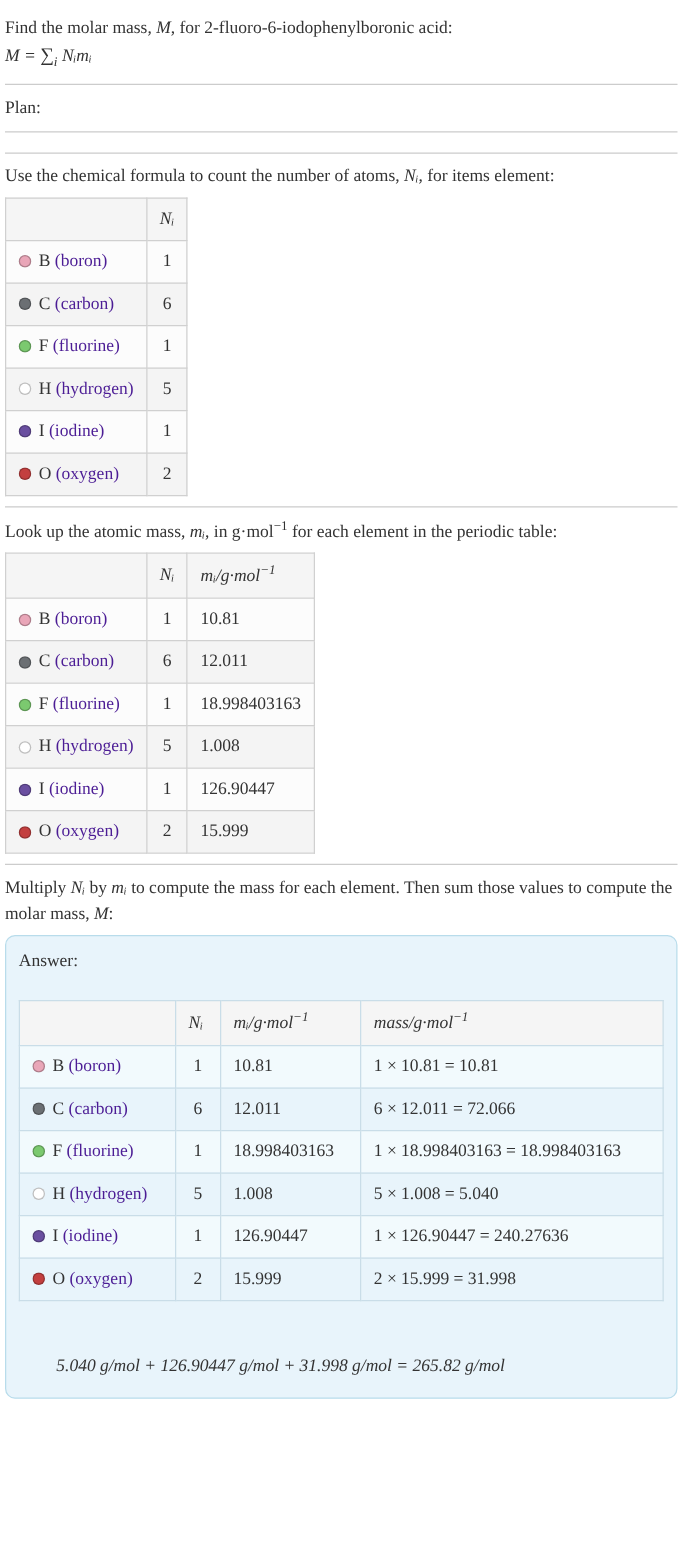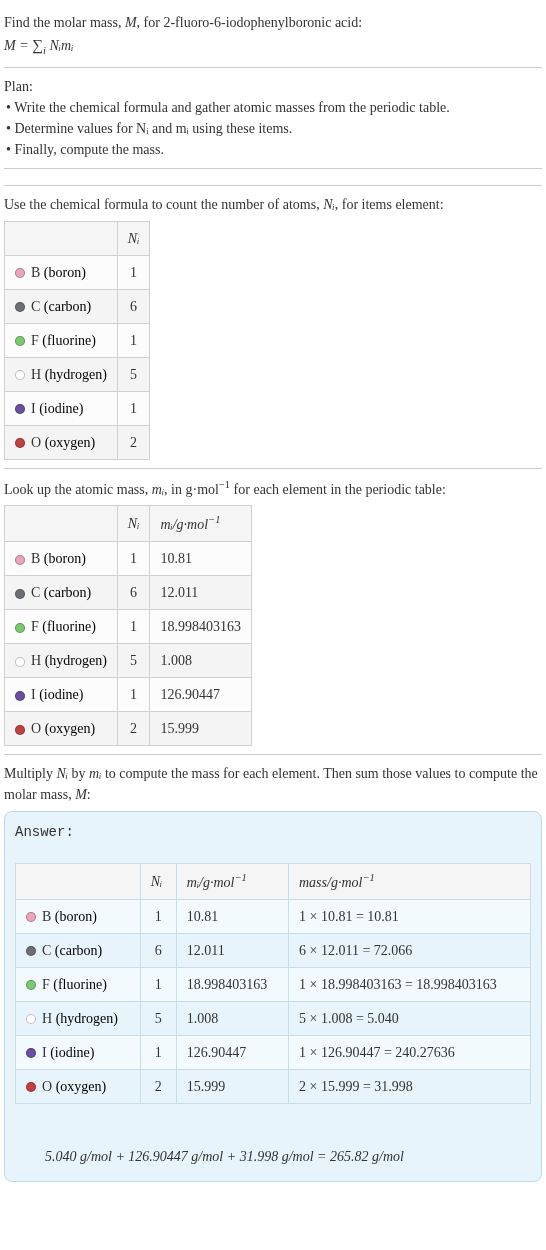--- a/index.html
+++ b/index.html
@@ -47,56 +47,51 @@
     .elem-cell { white-space: nowrap; }
     .dot {
       display: inline-block;
       width: 10px;
       height: 10px;
       border-radius: 50%;
       margin-right: 6px;
       vertical-align: middle;
       border: 1px solid rgba(0,0,0,0.25);
     }
-    .gray-name { color: #000000; }
+    .gray-name { color: #4c1d95; }
     .answer-box {
       background: #e8f4fb;
       border: 1px solid #b8dceb;
       border-radius: 8px;
       padding: 10px 10px 14px 10px;
       margin-top: 6px;
     }
     .answer-box table { width: 100%; }
     .answer-box th, .answer-box td { border: 1px solid #c9dde8; }
     .answer-box tr:nth-child(even) td { background: #f2fafd; }
     .answer-box tr:nth-child(odd) td { background: #e8f4fb; }
-    .answer-label { margin-bottom: 20px; font-family: Liberation Mono, monospace; }
+    .answer-label { margin-bottom: 20px; }
     .final-eq { margin-top: 10px; padding: 0 8px; }
     .chem-formula { font-family: Georgia, serif; }
     .sigma { font-size: 1.1em; }
   </style>
 </head>
 <body>
 
 <div class="section">
   <div>
     <span>Find the molar mass, </span><i>M</i><span>, for 2-fluoro-6-iodophenylboronic acid:</span>
   </div>
   <div class="formula-line">
     <span>M = </span><span class="sigma">∑</span><span class="sub">i</span><span> Nᵢmᵢ</span>
   </div>
 </div>
 
 <div class="section">
   <div>Plan:</div>
-  <ul class="plan-list">
-    <li>Write the chemical formula and gather atomic masses from the periodic table.</li>
-    <li>Determine values for Nᵢ and mᵢ using these items.</li>
-    <li>Finally, compute the mass.</li>
-  </ul>
 </div>
 
 <div class="section">
 </div>
 
 <div class="section">
   <div>
     <span>Use the chemical formula to count the number of atoms, </span><i>Nᵢ</i><span>, for items element:</span>
   </div>
   <table>

